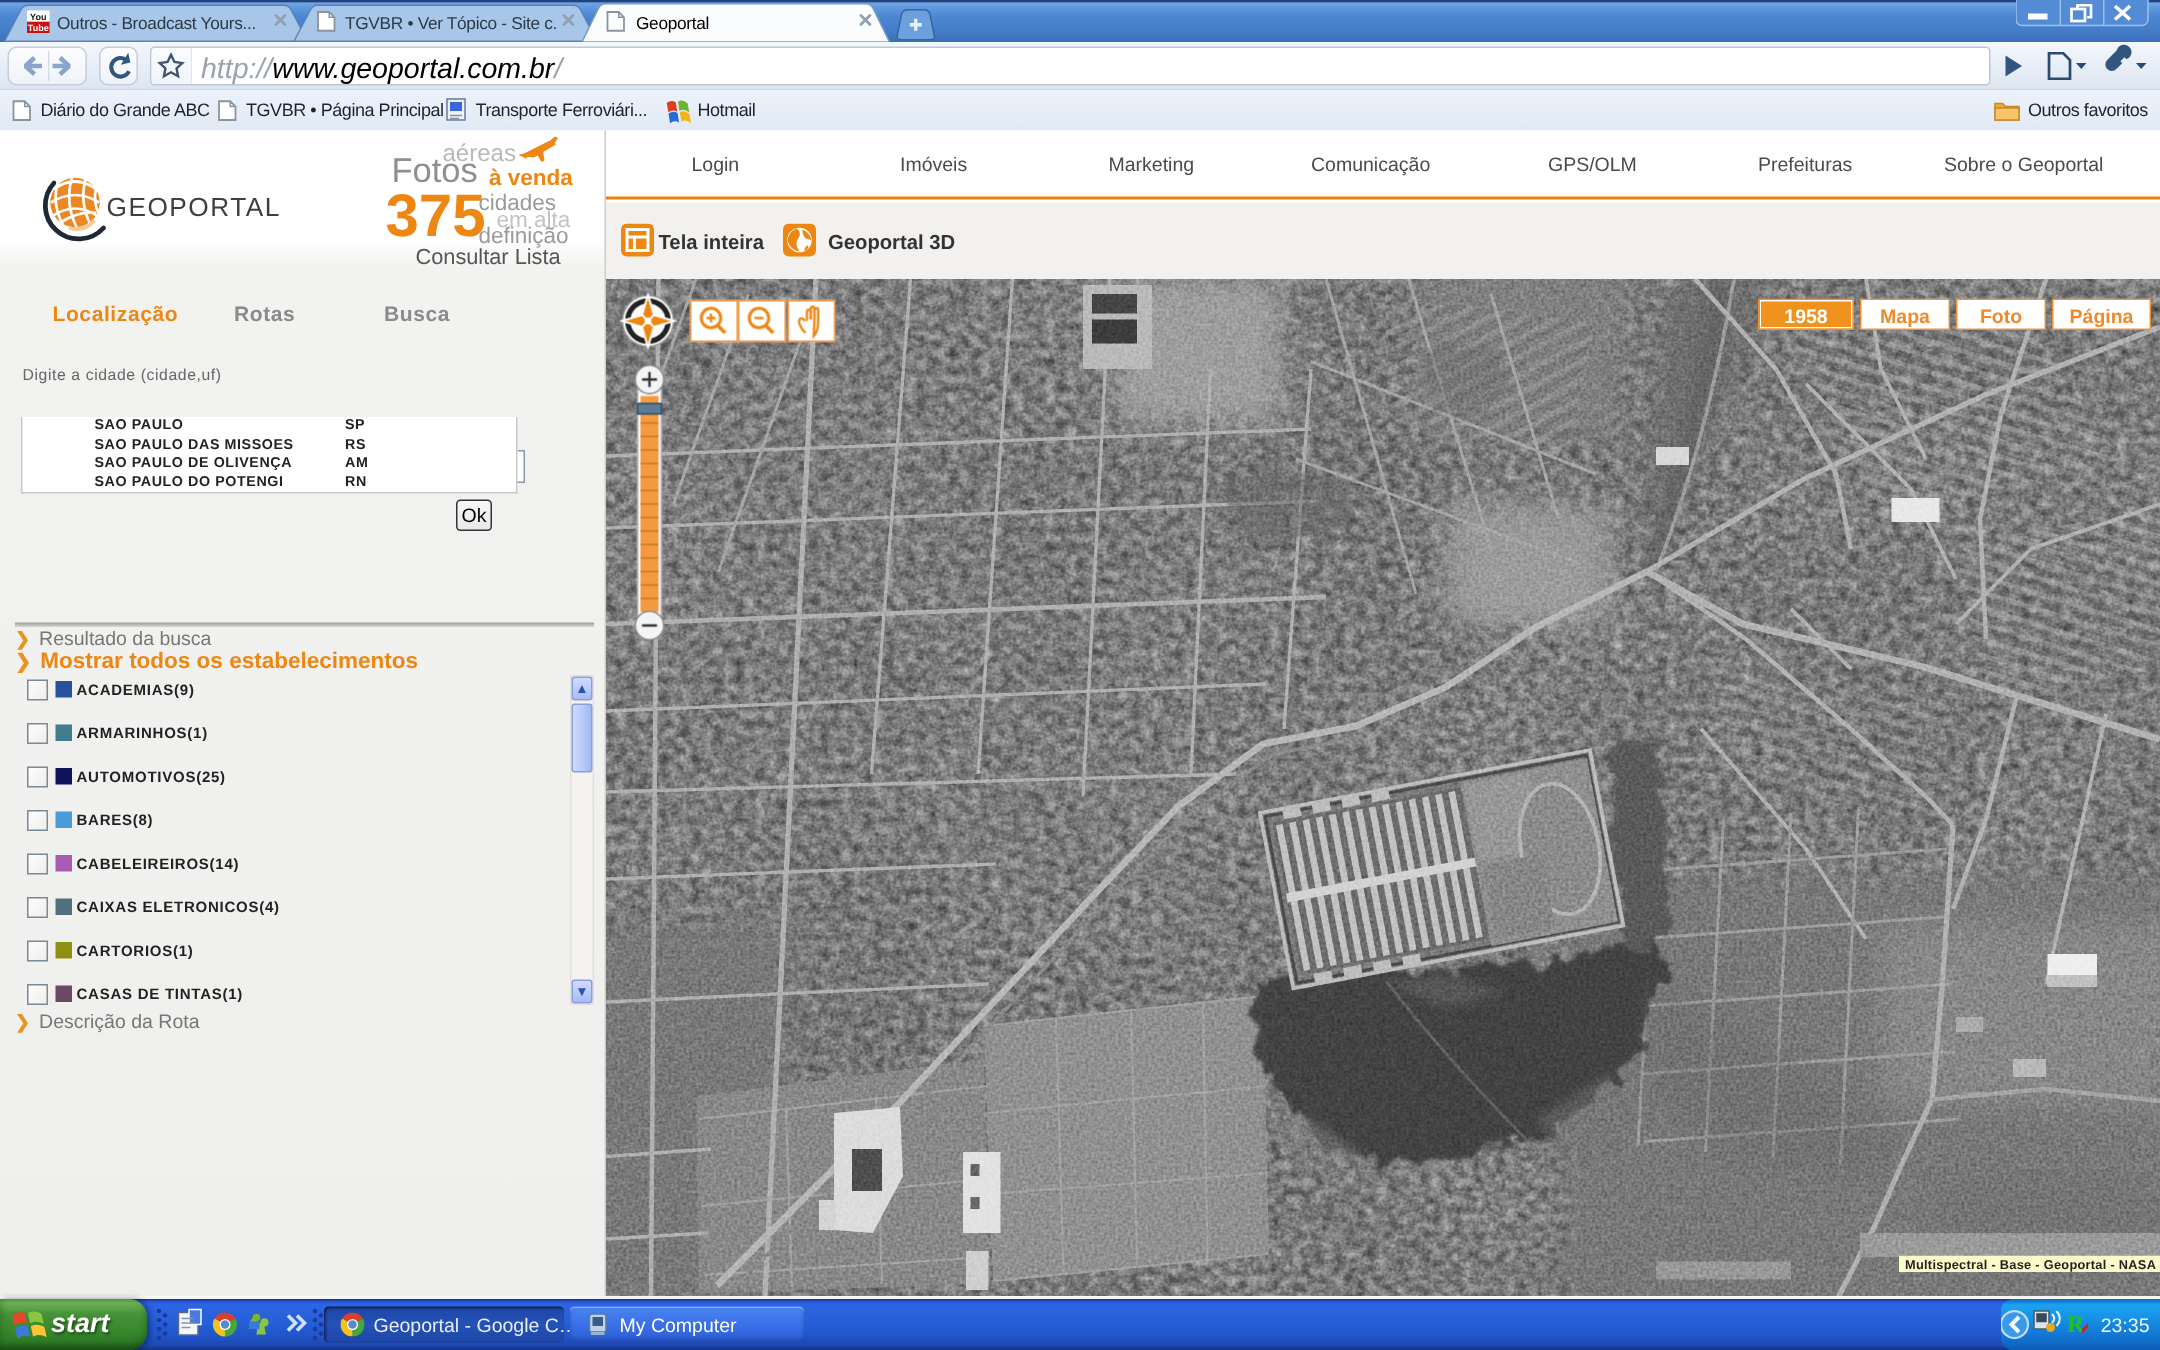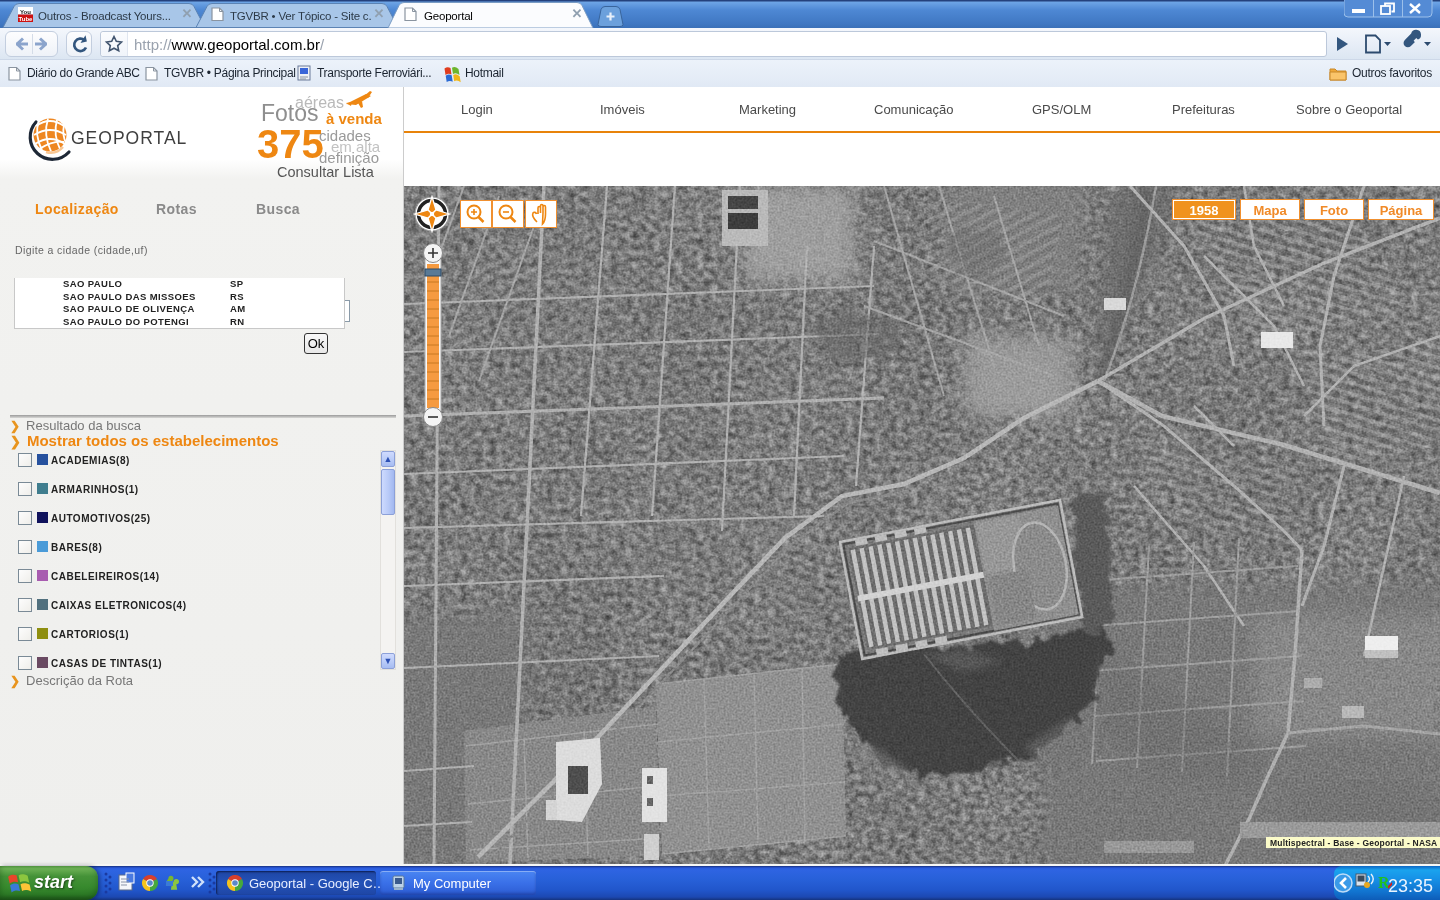--- a/index.html
+++ b/index.html
@@ -15,21 +15,21 @@
 
 
 #toolbar { position:absolute; left:0; top:28px; width:1440px; height:32px;
   background:linear-gradient(180deg,#f4f7fc 0,#e9eff8 45%,#dce6f2 100%);
   border-bottom:1px solid #cdd8e8; }
 #navpill { left:5px; top:3px; width:53px; height:26px; background:linear-gradient(180deg,#fdfdfe,#eef2f8); border:1px solid #c3cedf; border-radius:6px; }
 #navpill:after { content:""; position:absolute; left:26px; top:2px; bottom:2px; width:1px; background:#d4dce8;}
 #reloadbtn { left:66px; top:3px; width:26px; height:26px; background:linear-gradient(180deg,#fdfdfe,#eef2f8); border:1px solid #c3cedf; border-radius:6px; }
 #addrbar { left:100px; top:3px; width:1227px; height:26px; background:#fff; border:1px solid #bcc8da; border-radius:3px; }
 #starzone { left:0; top:0; width:27px; height:24px; background:linear-gradient(180deg,#fbfcfe,#f0f4fa); border-right:1px solid #e0e6f0; border-radius:3px 0 0 3px;}
-#addrtext { left:33px; top:4px; font-size:15px; color:#000; }
+#addrtext { left:33px; top:4px; font-size:19px; color:#000;font-style:italic; }
 #addrtext .g { color:#9aa2ae; }
 
 
 #bookmarks { position:absolute; left:0; top:60px; width:1440px; height:45px;
   background:linear-gradient(180deg,#ecf2fa 0,#e3ebf6 50%,#d7e1ef 100%);
   border-bottom:1px solid #c2cfdf; }
 .bmitem { position:absolute; top:6px; font-size:12px; letter-spacing:-0.3px; color:#1b2430; white-space:nowrap; }
 
 
 #page { position:absolute; left:0; top:87px; width:1440px; height:777px; background:#fff; }
@@ -71,21 +71,21 @@
   background:linear-gradient(180deg,#559a43 0,#6cb054 8%,#459238 30%,#388a2e 60%,#2e7d27 85%,#245e1e 100%);
   box-shadow:inset 0 -3px 6px rgba(0,40,0,.35), 2px 0 4px rgba(0,0,30,.4); }
 #startbtn span { position:absolute; left:34px; top:6px; color:#fff; font-weight:bold; font-style:italic; font-size:18px; text-shadow:1px 1px 2px rgba(0,0,0,.5); }
 .taskbtn { position:absolute; top:5px; height:24px; border-radius:3px; font-size:13px; color:#e8eeff; }
 #task1 { left:216px; width:160px; background:linear-gradient(180deg,#1e46a5 0,#2452b8 50%,#1e46a5 100%); box-shadow:inset 1px 1px 2px rgba(0,0,20,.6); }
 #task2 { left:380px; width:156px; color:#fff; background:linear-gradient(180deg,#4a85f2 0,#3a70e8 50%,#2c5cd2 100%); box-shadow:inset 0 1px 0 rgba(255,255,255,.35), inset 0 -2px 3px rgba(0,0,60,.25); }
 .taskico { position:absolute; left:11px; top:4px; width:16px; height:16px; }
 .tasktxt { position:absolute; left:33px; top:5px; white-space:nowrap; }
 #tray { position:absolute; left:1334px; top:0; width:106px; height:34px;
   background:linear-gradient(180deg,#0d66c4 0,#1aa3ee 4px,#1793e8 12px,#1173cf 26px,#0d5cb8 34px); border-radius:8px 0 0 8px;}
-#traytime { position:absolute; right:7px; top:10px; color:#eaf4ff; font-size:18px; }
+#traytime { position:absolute; right:7px; top:10px; color:#eaf4ff; font-size:13px; }
 
 
 .mapbtn { position:absolute; width:32px; height:28px; background:#fff; border:1px solid #f09030; }
 .layerbtn { position:absolute; top:13px; height:21px; border:1px solid #f09030; background:#fff; color:#f08a28; font-weight:bold; font-size:13px; text-align:center; padding-top:3px; }
 </style>
 </head>
 <body>
 
 <div id="titlebar">
   <svg style="position:absolute;left:0;top:0" width="1440" height="28">
@@ -229,21 +229,21 @@
     </div>
     <div id="okbtn">Ok</div>
     <div id="divider"></div>
     <div class="sbrow" style="left:10px; top:331px;"><span class="arr">❯</span>Resultado da busca</div>
     <div class="sbrow" style="left:10px; top:345px; color:#ee8712; font-weight:bold; font-size:15px;"><span class="arr" style="font-size:13px;">❯</span>Mostrar todos os estabelecimentos</div>
     <div class="sbrow" style="left:10px; top:586px;"><span class="arr">❯</span>Descrição da Rota</div>
 
     <div class="chkrow" style="top:366px;">
         <span class="chkbox"></span>
         <span class="chkclr" style="background:#26519e;"></span>
-        <span class="chklbl">ACADEMIAS(8)</span>
+        <span class="chklbl">ACADEMIAS(9)</span>
       </div>
     <div class="chkrow" style="top:395px;">
         <span class="chkbox"></span>
         <span class="chkclr" style="background:#3f7d8e;"></span>
         <span class="chklbl">ARMARINHOS(1)</span>
       </div>
     <div class="chkrow" style="top:424px;">
         <span class="chkbox"></span>
         <span class="chkclr" style="background:#10125c;"></span>
         <span class="chklbl">AUTOMOTIVOS(25)</span>
@@ -281,20 +281,36 @@
   </div>
   <div id="main">
     <div id="navbar"></div>
     <div class="navitem" style="left:57px;">Login</div>
     <div class="navitem" style="left:196px;">Imóveis</div>
     <div class="navitem" style="left:335px;">Marketing</div>
     <div class="navitem" style="left:470px;">Comunicação</div>
     <div class="navitem" style="left:628px;">GPS/OLM</div>
     <div class="navitem" style="left:768px;">Prefeituras</div>
     <div class="navitem" style="left:892px;">Sobre o Geoportal</div>
+    <div id="telabar">
+      <svg style="position:absolute;left:10px;top:14px" width="24" height="24">
+        <rect x="0" y="0" width="22" height="22" rx="4" fill="#ee8712"></rect>
+        <rect x="4" y="4" width="14" height="14" fill="none" stroke="#fff" stroke-width="2"></rect>
+        <path d="M 4,9 h14 M 9,9 v9" stroke="#fff" stroke-width="2"></path>
+      </svg>
+      <div class="abs" style="left:35px; top:19px; font-size:13.5px; font-weight:bold; color:#333;">Tela inteira</div>
+      <svg style="position:absolute;left:118px;top:14px" width="24" height="24">
+        <rect x="0" y="0" width="22" height="22" rx="4" fill="#ee8712"></rect>
+        <circle cx="11" cy="11" r="8.2" fill="#fff"></circle>
+        <path d="M 9,3.4 C 11.5,5 12,7.8 10,10.2 C 8.2,12.6 9,15.8 11,18.5 C 7,18.2 3.6,15 3.1,10.8 C 3.8,7 6,4.6 9,3.4 Z" fill="#ee8712"></path>
+        <path d="M 13,4 C 16,5.2 18.6,8 18.9,11.5 C 17,10 15,10.5 14,8.5 C 13.2,7 12.8,5.4 13,4 Z" fill="#ee8712"></path>
+        <path d="M 16.5,14.5 C 17.5,16 16,18 14,18.2 C 14.5,16.6 15,15 16.5,14.5 Z" fill="#ee8712"></path>
+      </svg>
+      <div class="abs" style="left:148px; top:19px; font-size:13.5px; font-weight:bold; color:#333;">Geoportal 3D</div>
+    </div>
     <div id="mapwrap">
       <svg style="position:absolute;left:0;top:0" width="1036" height="678" viewBox="0 0 1036 678">
         <defs>
           <filter id="blocks" x="0" y="0" width="100%" height="100%" color-interpolation-filters="sRGB">
             <feTurbulence type="fractalNoise" baseFrequency="0.14 0.17" numOctaves="3" seed="23"></feTurbulence>
             <feColorMatrix type="saturate" values="0"></feColorMatrix>
             <feComponentTransfer>
                 <feFuncA type="linear" slope="0" intercept="1"></feFuncA>
                 <feFuncR type="linear" slope="1.05" intercept="-0.03"></feFuncR>
                 <feFuncG type="linear" slope="1.05" intercept="-0.03"></feFuncG>

